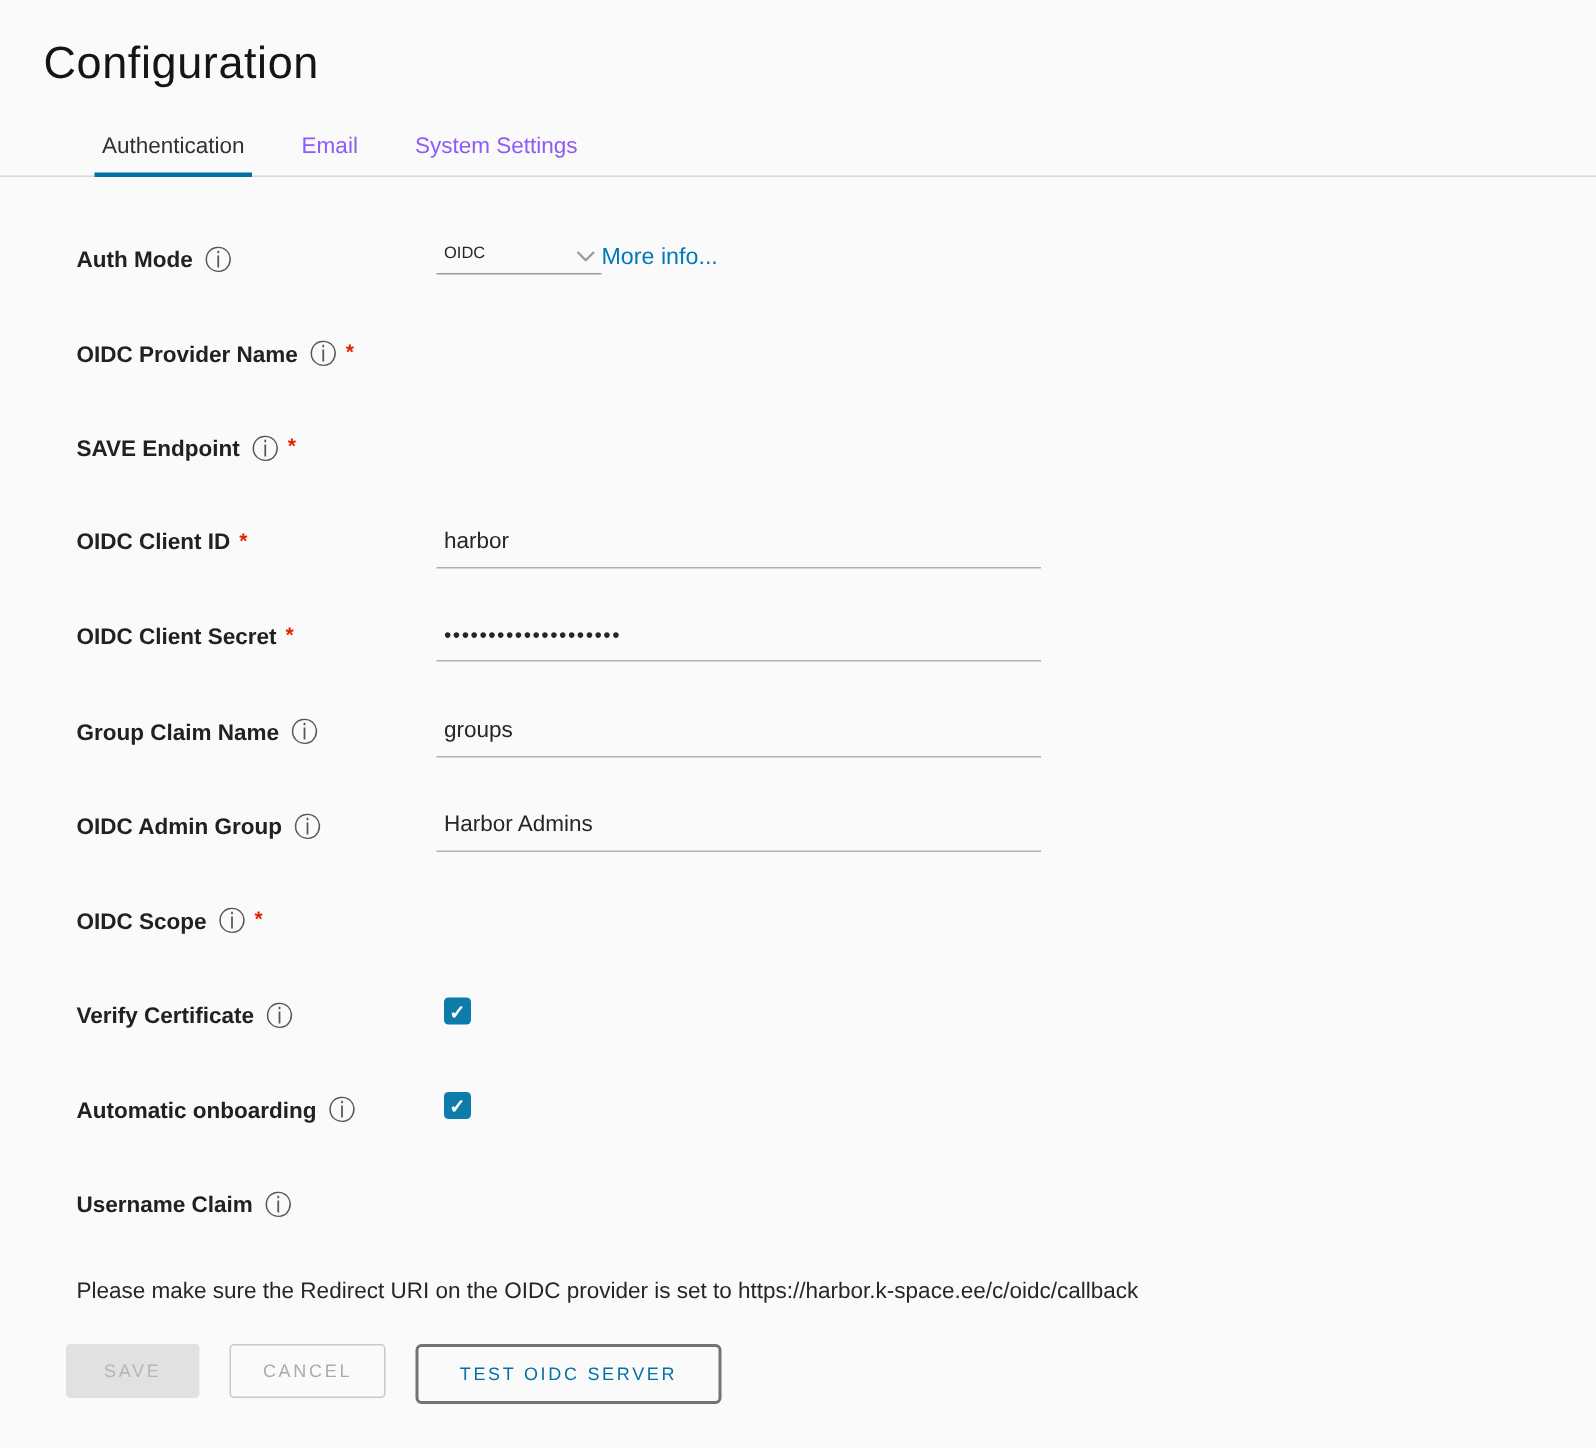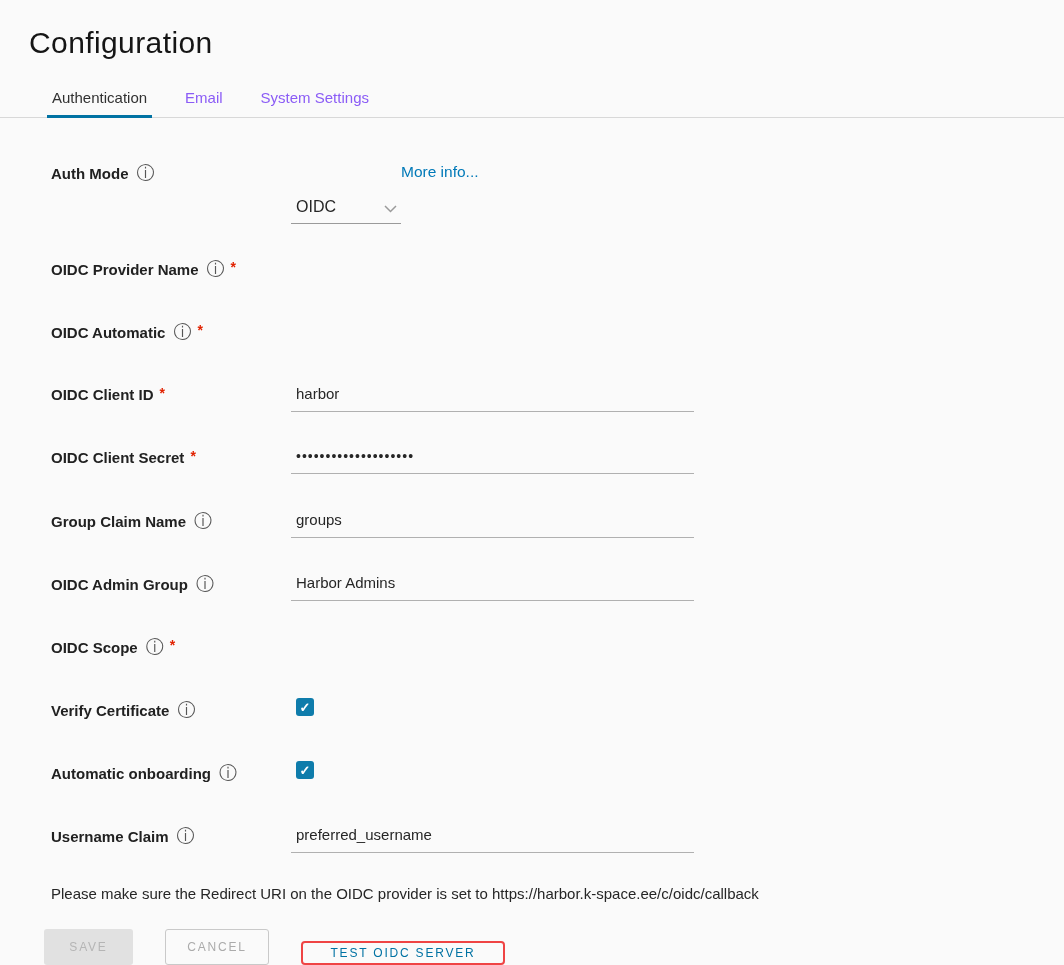--- a/index.html
+++ b/index.html
@@ -16,21 +16,21 @@
     font-size: 30px;
     font-weight: 300;
     color: #151515;
     letter-spacing: 0.4px;
   }
   
   .tabbar {
     display: flex;
     gap: 38px;
     margin-top: 29px;
-    padding-left: 52px;
+    padding-left: 68px;
     border-bottom: 1px solid #d8d8d8;
   }
   .tab {
     position: relative;
     font-size: 15px;
     color: #8b5cf6;
     padding-bottom: 11px;
     cursor: pointer;
   }
   .tab.active { color: #313131; }
@@ -91,24 +91,23 @@
     outline: none;
   }
   .field-input.password { letter-spacing: 1px; font-size: 14px; }
   .select {
     width: 110px;
     display: flex;
     justify-content: space-between;
     align-items: center;
     border-bottom: 1px solid #9a9a9a;
     padding: 0 4px 7px 5px;
-    font-size: 16px;
+    font-size: 11px;
     color: #262626;
     cursor: pointer;
-    margin-top: 35px;
   }
   .chevron { margin-top: 3px; }
   .more-info {
     font-size: 15.5px;
     color: #0079b8;
     text-decoration: none;
     cursor: pointer;
   }
   .checkbox {
     width: 18px; height: 18px;
@@ -129,22 +128,22 @@
   }
   
   .note {
     padding: 0 0 0 51px;
     margin-top: -4px;
     font-size: 15px;
     color: #262626;
   }
   .btnbar {
     display: flex;
-    align-items: flex-end;
-    gap: 32px;
+    align-items: flex-start;
+    gap: 20px;
     padding-left: 44px;
     margin-top: 27px;
   }
   .btn {
     font-family: "Liberation Sans", sans-serif;
     font-size: 12px;
     font-weight: 500;
     letter-spacing: 1.8px;
     text-transform: uppercase;
     border-radius: 3px;
@@ -160,24 +159,24 @@
     cursor: default;
   }
   .btn.cancel {
     background: transparent;
     border: 1px solid #c9c9c9;
     color: #ababab;
     min-width: 104px;
   }
   .btn.test {
     background: transparent;
-    border: 2px solid #ef4444;
+    border: 2px solid #737373;
     border-radius: 4px;
     color: #0072a3;
-    height: 24px;
+    height: 40px;
     min-width: 204px;
   }
 </style>
 </head>
 <body>
 
 <h1 class="page-title">Configuration</h1>
 
 <div class="tabbar">
   <div class="tab active">Authentication</div>
@@ -206,21 +205,21 @@
   <div class="row">
     <div class="label-col">
       <span class="field-label">OIDC Provider Name</span>
       <span class="info">ⓘ</span>
       <span class="req">*</span>
     </div>
   </div>
 
   <div class="row">
     <div class="label-col">
-      <span class="field-label">OIDC Automatic</span>
+      <span class="field-label">SAVE Endpoint</span>
       <span class="info">ⓘ</span>
       <span class="req">*</span>
     </div>
   </div>
 
   <div class="row">
     <div class="label-col">
       <span class="field-label">OIDC Client ID</span>
       <span class="req">*</span>
     </div>
@@ -288,23 +287,20 @@
       <span class="checkbox">
         <span class="check">✓</span>
       </span>
     </div>
   </div>
 
   <div class="row">
     <div class="label-col">
       <span class="field-label">Username Claim</span>
       <span class="info">ⓘ</span>
-    </div>
-    <div class="control-col">
-      <input class="field-input" type="text" value="preferred_username" style="">
     </div>
   </div>
 
 </div>
 
 <p class="note">Please make sure the Redirect URI on the OIDC provider is set to https://harbor.k-space.ee/c/oidc/callback</p>
 
 <div class="btnbar">
   <button class="btn save" disabled="">SAVE</button>
   <button class="btn cancel">CANCEL</button>

